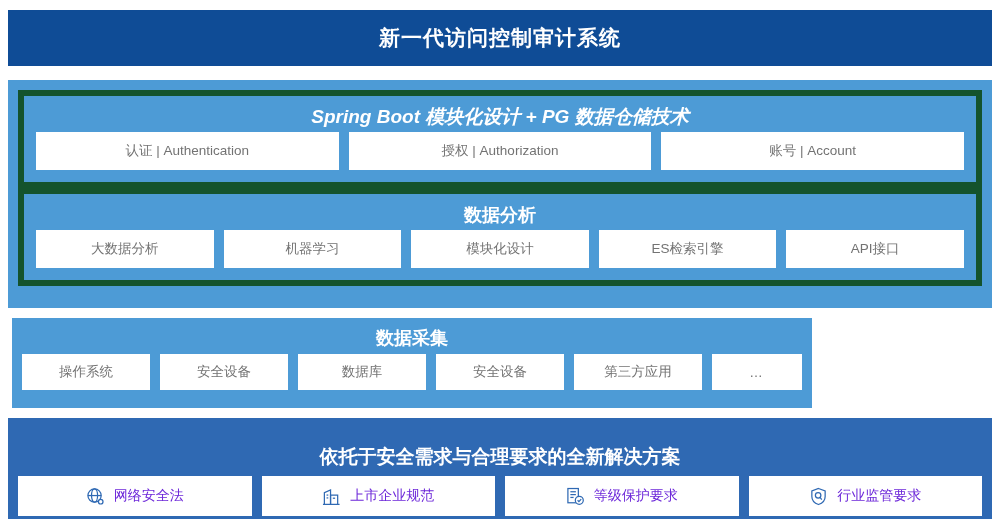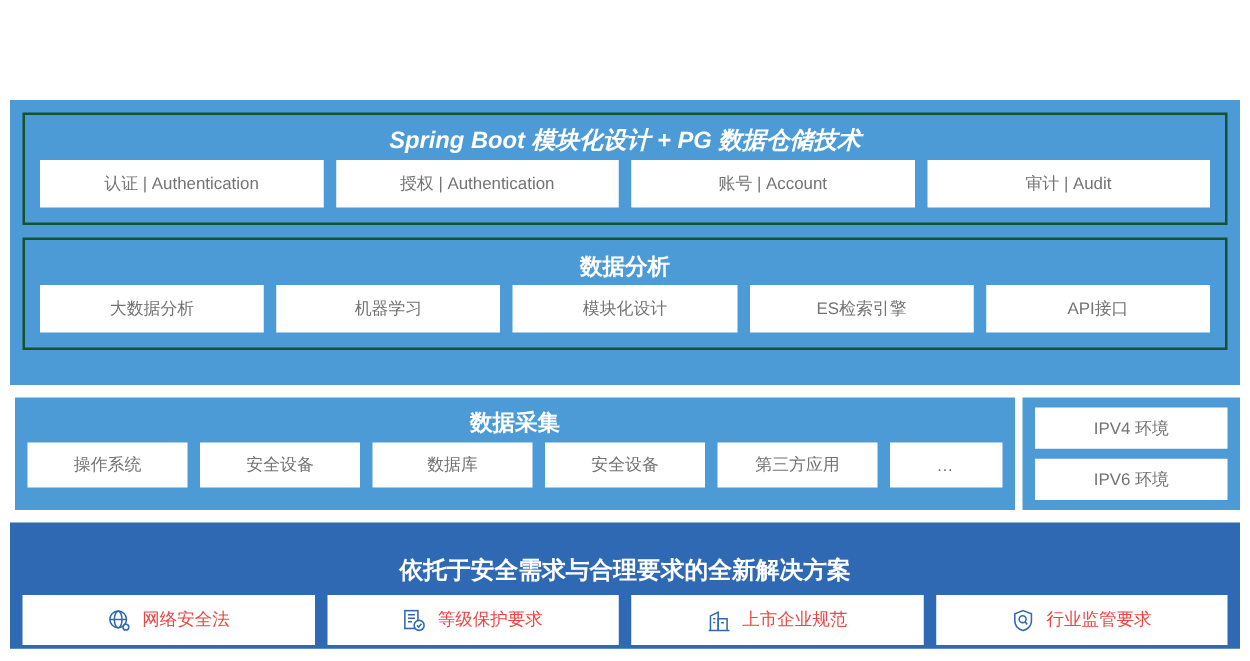--- a/index.html
+++ b/index.html
@@ -42,27 +42,26 @@
 
   
   .outer-panel {
     position: absolute;
     background: #4d9bd6;
     box-sizing: border-box;
   }
 
   
   .inner-panel {
-    border: 2px solid #14532d;
+    border: 6px solid #14532d;
     box-sizing: border-box;
     padding: 6px 12px 12px 12px;
     background: #4d9bd6;
   }
   .inner-panel + .inner-panel {
-    margin-top: 10px;
   }
 
   .panel-title {
     text-align: center;
     color: #ffffff;
     font-size: 18px;
     font-weight: bold;
     line-height: 30px;
     height: 30px;
     white-space: nowrap;
@@ -145,51 +144,53 @@
     box-sizing: border-box;
     padding: 20px 10px 12px 10px;
   }
   #section-solution .panel-title {
     font-size: 19px;
     line-height: 38px;
     height: 38px;
   }
   #section-solution .chip {
     height: 40px;
-    color: #ef4444;
+    color: #6d28d9;
     font-size: 14px;
     gap: 9px;
   }
   .chip-icon {
     width: 19px;
     height: 19px;
     display: inline-flex;
     align-items: center;
     justify-content: center;
     flex: 0 0 auto;
   }
   .chip-icon svg {
     display: block;
   }
 </style>
 </head>
 <body>
 
 <div class="page">
 
+  <div class="header">
+    <div class="header-title">新一代访问控制审计系统</div>
+  </div>
 
   <div class="outer-panel" id="section-core">
 
     <div class="inner-panel">
       <div class="panel-title italicish">Spring Boot 模块化设计 + PG 数据仓储技术</div>
       <div class="chip-row">
         <div class="chip">认证 | Authentication</div>
-        <div class="chip">授权 | Authentication</div>
+        <div class="chip">授权 | Authorization</div>
         <div class="chip">账号 | Account</div>
-        <div class="chip">审计 | Audit</div>
       </div>
     </div>
 
     <div class="inner-panel">
       <div class="panel-title">数据分析</div>
       <div class="chip-row">
         <div class="chip">大数据分析</div>
         <div class="chip">机器学习</div>
         <div class="chip">模块化设计</div>
         <div class="chip">ES检索引擎</div>
@@ -204,72 +205,68 @@
     <div class="chip-row">
       <div class="chip">操作系统</div>
       <div class="chip">安全设备</div>
       <div class="chip">数据库</div>
       <div class="chip">安全设备</div>
       <div class="chip">第三方应用</div>
       <div class="chip ellipsis">…</div>
     </div>
   </div>
 
-  <div class="outer-panel" id="section-ipv">
-    <div class="chip">IPV4 环境</div>
-    <div class="chip">IPV6 环境</div>
-  </div>
 
   <div id="section-solution">
     <div class="panel-title">依托于安全需求与合理要求的全新解决方案</div>
     <div class="chip-row">
 
       <div class="chip">
         <span class="chip-icon">
           <svg width="19" height="19" viewBox="0 0 20 20" fill="none" stroke="#2f69b3" stroke-width="1.3">
             <circle cx="9" cy="9" r="7"></circle>
             <ellipse cx="9" cy="9" rx="3.2" ry="7"></ellipse>
             <line x1="2" y1="9" x2="16" y2="9"></line>
             <circle cx="15.5" cy="15.5" r="2.4" fill="#ffffff"></circle>
           </svg>
         </span>
         <span>网络安全法</span>
+      </div>
+
+      <div class="chip">
+        <span class="chip-icon">
+          <svg width="19" height="19" viewBox="0 0 20 20" fill="none" stroke="#2f69b3" stroke-width="1.3">
+            <polyline points="2.5,18 2.5,6 9,3 9,18"></polyline>
+            <polyline points="9,18 9,8.5 16.5,8.5 16.5,18"></polyline>
+            <line x1="1" y1="18.3" x2="18.5" y2="18.3"></line>
+            <line x1="4.8" y1="8.5" x2="6.6" y2="8.5"></line>
+            <line x1="4.8" y1="11.5" x2="6.6" y2="11.5"></line>
+            <line x1="11.4" y1="11.8" x2="13.8" y2="11.8"></line>
+          </svg>
+        </span>
+        <span>上市企业规范</span>
       </div>
 
       <div class="chip">
         <span class="chip-icon">
           <svg width="19" height="19" viewBox="0 0 20 20" fill="none" stroke="#2f69b3" stroke-width="1.3">
             <rect x="2" y="1.6" width="11" height="15"></rect>
             <line x1="4.6" y1="5" x2="10.4" y2="5"></line>
             <line x1="4.6" y1="8" x2="10.4" y2="8"></line>
             <line x1="4.6" y1="11" x2="8" y2="11"></line>
             <circle cx="14" cy="14" r="4.2" fill="#ffffff"></circle>
             <polyline points="12.2,14 13.6,15.4 16,12.7"></polyline>
           </svg>
         </span>
         <span>等级保护要求</span>
       </div>
 
       <div class="chip">
         <span class="chip-icon">
           <svg width="19" height="19" viewBox="0 0 20 20" fill="none" stroke="#2f69b3" stroke-width="1.3">
-            <polyline points="2.5,18 2.5,6 9,3 9,18"></polyline>
-            <polyline points="9,18 9,8.5 16.5,8.5 16.5,18"></polyline>
-            <line x1="1" y1="18.3" x2="18.5" y2="18.3"></line>
-            <line x1="4.8" y1="8.5" x2="6.6" y2="8.5"></line>
-            <line x1="4.8" y1="11.5" x2="6.6" y2="11.5"></line>
-            <line x1="11.4" y1="11.8" x2="13.8" y2="11.8"></line>
-          </svg>
-        </span>
-        <span>上市企业规范</span>
-      </div>
-
-      <div class="chip">
-        <span class="chip-icon">
-          <svg width="19" height="19" viewBox="0 0 20 20" fill="none" stroke="#2f69b3" stroke-width="1.3">
             <path d="M10 1.6 L17 4.2 V10 C17 14.2 13.8 17.2 10 18.4 C6.2 17.2 3 14.2 3 10 V4.2 Z"></path>
             <circle cx="9.6" cy="8.8" r="2.9"></circle>
             <line x1="11.7" y1="11" x2="13.4" y2="13.2"></line>
           </svg>
         </span>
         <span>行业监管要求</span>
       </div>
 
     </div>
   </div>

